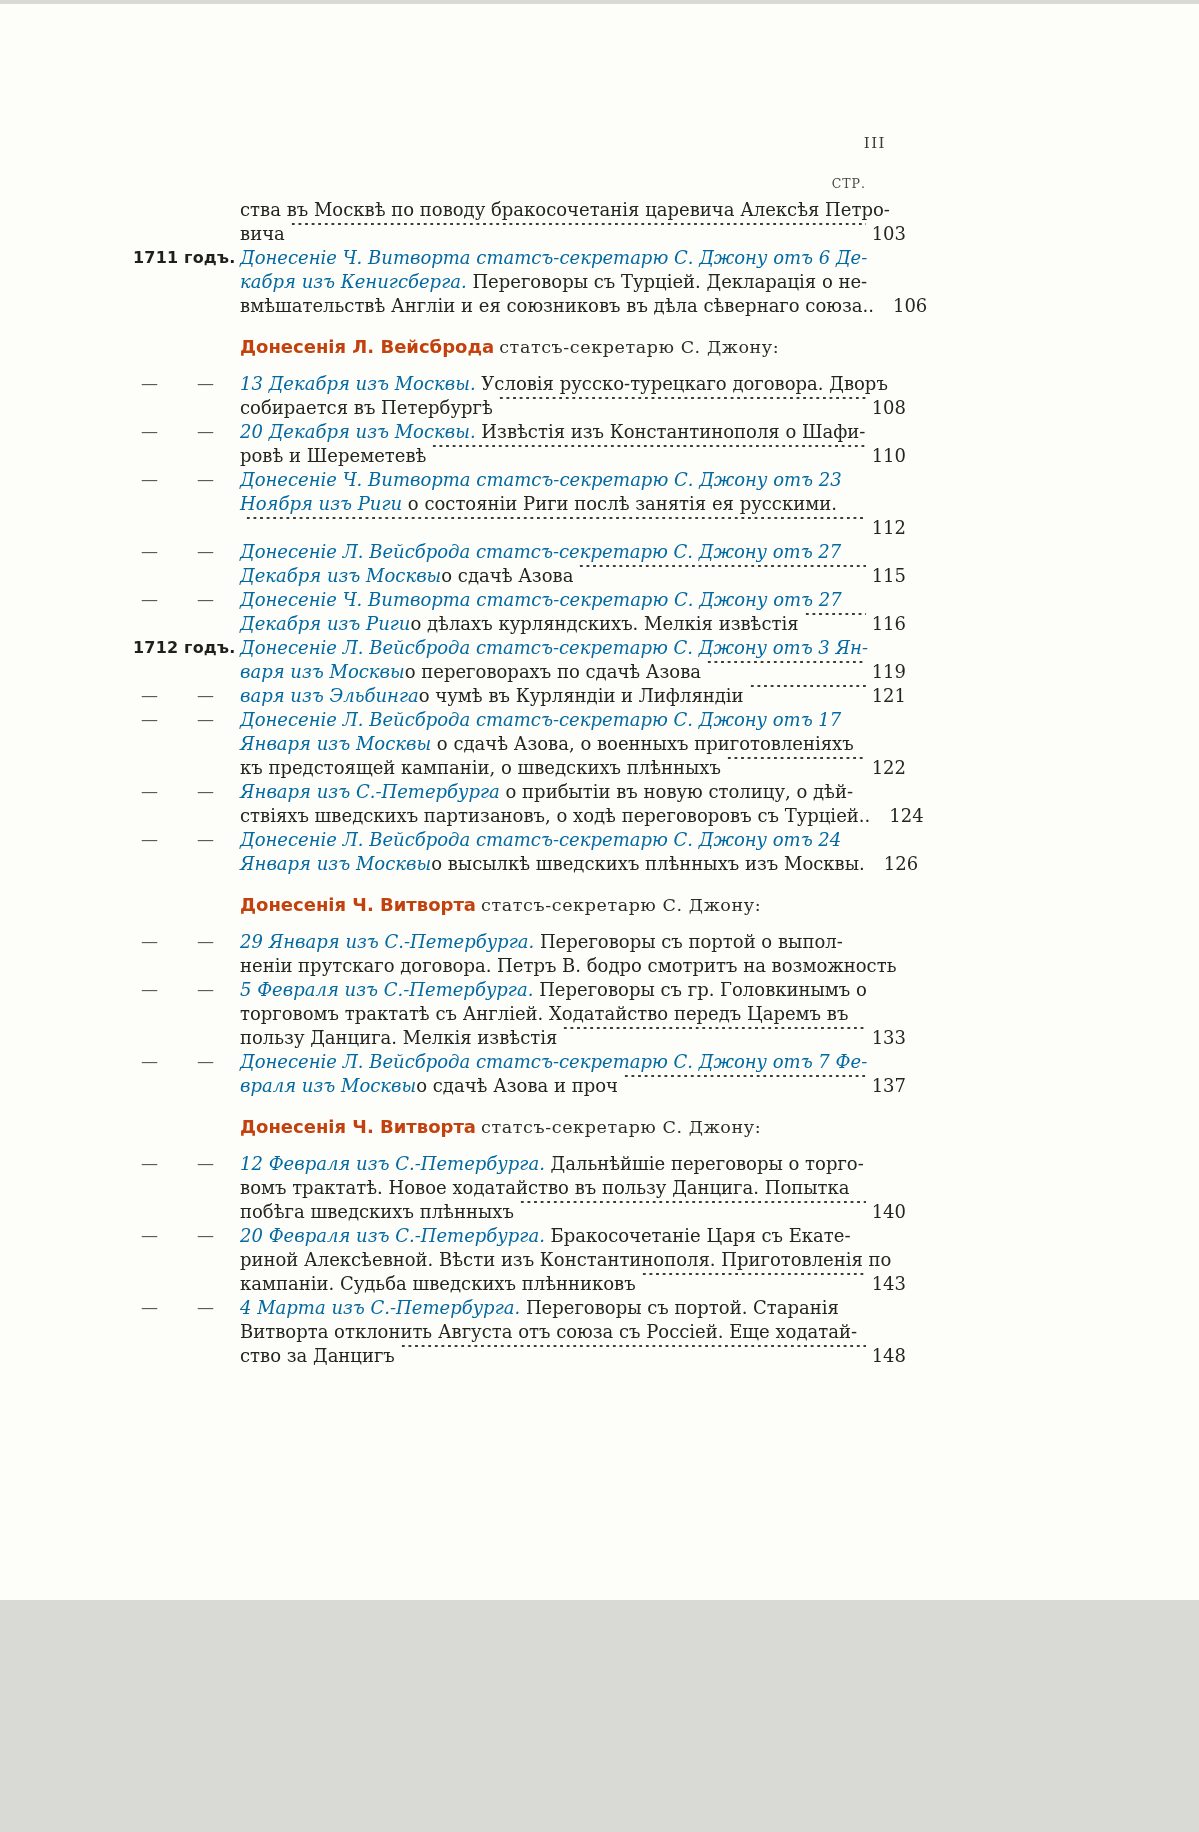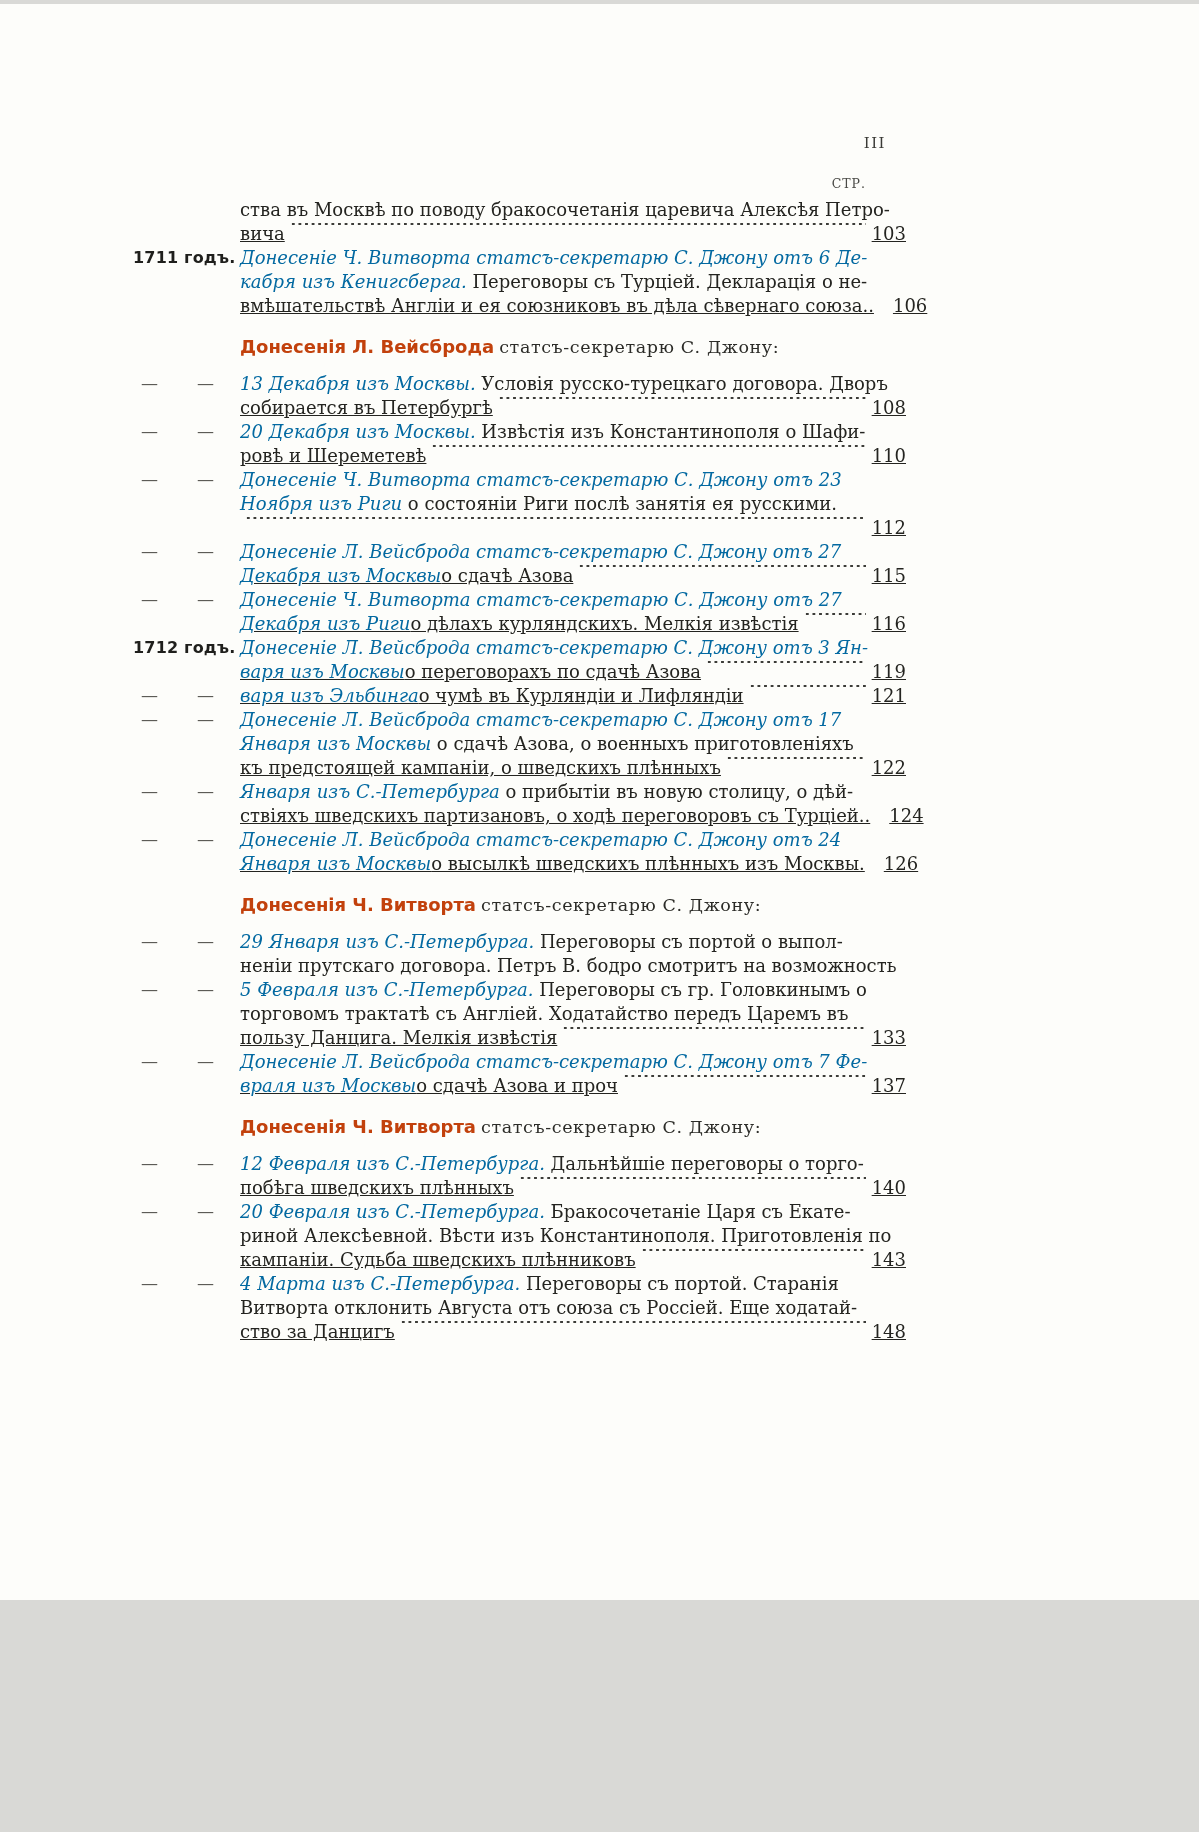--- a/index.html
+++ b/index.html
@@ -36,21 +36,21 @@
     left: 133px;
     width: 773px;
   }
   .entry { position: relative; padding-left: 107px; }
   .line {
     white-space: nowrap;
     line-height: 24px;
     min-height: 24px;
     font-size: 18px;
   }
-  .line.last { display: flex; align-items: flex-end; text-decoration: underline; }
+  .line.last { display: flex; align-items: flex-end; }
   .line.last > span { flex: 0 0 auto; }
   .it { font-style: italic; color: #0369a1; }
   .rm { font-style: normal; }
   .leader {
     flex: 1 1 auto !important;
     min-width: 8px;
     height: 4px;
     margin: 0 6px 0 5px;
     align-self: baseline;
   }
@@ -327,20 +327,21 @@
     <span class="h-bold">Донесенія Ч. Витворта</span>
     <span class="h-rest"> статсъ-секретарю С. Джону:</span>
   </div>
       <div class="entry">
     <span class="label">
           <span class="dash d1">—</span>
           <span class="dash d2">—</span>
         </span>
     <div class="body">
           <div class="line"><span class="it">12 Февраля изъ С.-Петербурга.</span><span class="rm"> Дальнѣйшіе переговоры о торго-</span></div>
+          <div class="line"><span class="rm">вомъ трактатѣ. Новое ходатайство въ пользу Данцига. Попытка</span></div>
           <div class="line last">
             <span class="rm">побѣга шведскихъ плѣнныхъ</span>
             <span class="leader dotted"></span>
             <span class="pg">140</span>
           </div>
         </div>
   </div>
       <div class="entry">
     <span class="label">
           <span class="dash d1">—</span>

